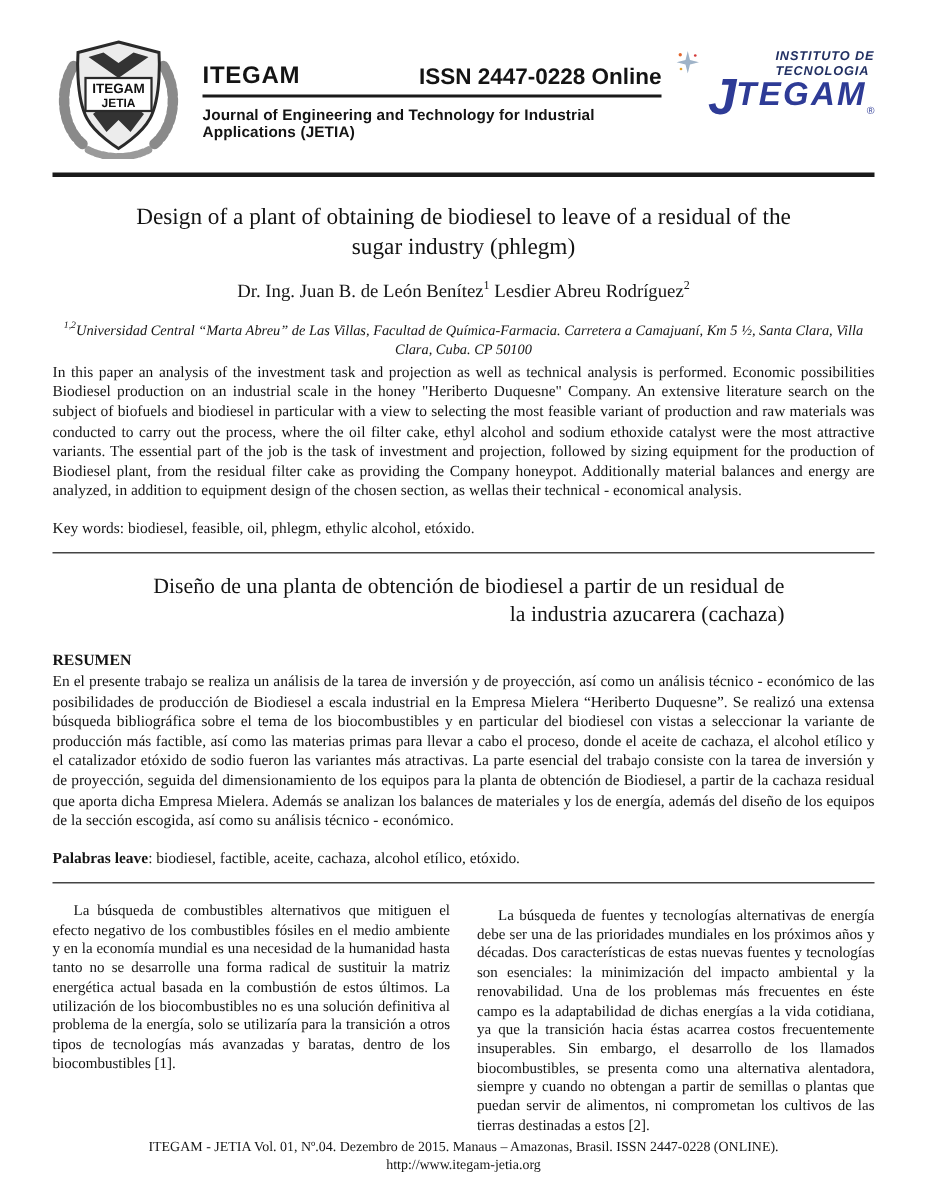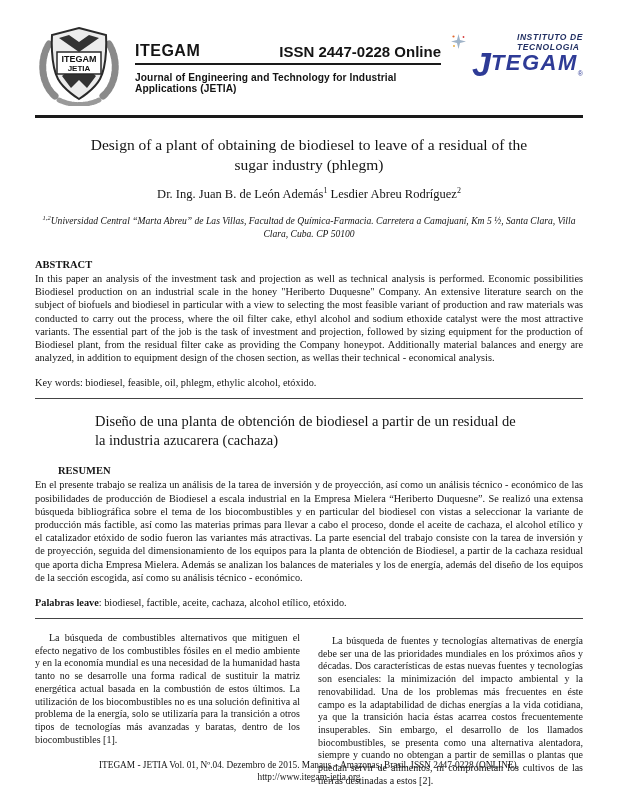--- a/index.html
+++ b/index.html
@@ -38,21 +38,21 @@
   .authors sup{font-size:8px;}
   .affiliation{margin-top:13px;text-align:center;font-style:italic;font-size:9.6px;line-height:12.5px;padding:0 6px;}
   .affiliation sup{font-size:6.5px;font-style:italic;}
 
   
   .sec-label{margin-top:19px;font-size:10.5px;font-weight:bold;}
   .body-par{margin-top:2px;font-size:10.3px;line-height:13.2px;text-align:justify;}
   .kw-line{margin-top:13px;font-size:10.3px;}
   .kw-bold{font-weight:bold;}
 
-  .title-es{margin:13px 60px 0 60px;text-align:left;font-size:14.5px;line-height:19px;}
+  .title-es{margin:13px 60px 0 60px;text-align:right;font-size:14.5px;line-height:19px;}
 
   
   .columns{display:flex;gap:18px;margin-top:13px;}
   .col{width:calc(50% - 9px);}
   .sec-head{text-align:center;font-size:12px;margin:3px 0 14px 0;}
   .sec-head .num{margin-right:30px;}
   .col-par{font-size:10px;line-height:12.7px;text-align:justify;text-indent:14px;margin:0;}
   .col-right-par{margin-top:3px;}
 
   
@@ -112,35 +112,34 @@
           <span class="brand-j">J</span><span class="brand-rest">TEGAM</span><span class="brand-reg">®</span>
         </div>
       </div>
     </div>
 
     <div class="thick-rule"></div>
 
     <h1 class="title-en" style="font-weight:normal;margin-bottom:0;">Design of a plant of obtaining de biodiesel to leave of a residual of the sugar industry (phlegm)</h1>
 
     <div class="authors">
-      <span>Dr. Ing. Juan B. de León Además</span><sup>1</sup>
+      <span>Dr. Ing. Juan B. de León Benítez</span><sup>1</sup>
       <span>Lesdier Abreu Rodríguez</span><sup>2</sup>
     </div>
 
     <div class="affiliation"><sup>1,2</sup><span>Universidad Central “Marta Abreu” de Las Villas, Facultad de Química-Farmacia. Carretera a Camajuaní, Km 5 ½, Santa Clara, Villa Clara, Cuba. CP 50100</span></div>
 
-    <div class="sec-label">ABSTRACT</div>
     <p class="body-par" style="margin-bottom:0;">In this paper an analysis of the investment task and projection as well as technical analysis is performed. Economic possibilities Biodiesel production on an industrial scale in the honey "Heriberto Duquesne" Company. An extensive literature search on the subject of biofuels and biodiesel in particular with a view to selecting the most feasible variant of production and raw materials was conducted to carry out the process, where the oil filter cake, ethyl alcohol and sodium ethoxide catalyst were the most attractive variants. The essential part of the job is the task of investment and projection, followed by sizing equipment for the production of Biodiesel plant, from the residual filter cake as providing the Company honeypot. Additionally material balances and energy are analyzed, in addition to equipment design of the chosen section, as wellas their technical - economical analysis.</p>
     <div class="kw-line">Key words: biodiesel, feasible, oil, phlegm, ethylic alcohol, etóxido.</div>
 
     <div class="thin-rule"></div>
 
     <h2 class="title-es" style="font-weight:normal;margin-bottom:0;">Diseño de una planta de obtención de biodiesel a partir de un residual de la industria azucarera (cachaza)</h2>
 
-    <div class="sec-label" style="margin-top:15px;margin-left:23px;">RESUMEN</div>
+    <div class="sec-label" style="margin-top:15px;">RESUMEN</div>
     <p class="body-par" style="margin-bottom:0;">En el presente trabajo se realiza un análisis de la tarea de inversión y de proyección, así como un análisis técnico - económico de las posibilidades de producción de Biodiesel a escala industrial en la Empresa Mielera “Heriberto Duquesne”. Se realizó una extensa búsqueda bibliográfica sobre el tema de los biocombustibles y en particular del biodiesel con vistas a seleccionar la variante de producción más factible, así como las materias primas para llevar a cabo el proceso, donde el aceite de cachaza, el alcohol etílico y el catalizador etóxido de sodio fueron las variantes más atractivas. La parte esencial del trabajo consiste con la tarea de inversión y de proyección, seguida del dimensionamiento de los equipos para la planta de obtención de Biodiesel, a partir de la cachaza residual que aporta dicha Empresa Mielera. Además se analizan los balances de materiales y los de energía, además del diseño de los equipos de la sección escogida, así como su análisis técnico - económico.</p>
     <div class="kw-line"><span class="kw-bold">Palabras leave</span><span>: biodiesel, factible, aceite, cachaza, alcohol etílico, etóxido.</span></div>
 
     <div class="thin-rule"></div>
 
     <div class="columns">
       <div class="col">
         <p class="col-par">La búsqueda de combustibles alternativos que mitiguen el efecto negativo de los combustibles fósiles en el medio ambiente y en la economía mundial es una necesidad de la humanidad hasta tanto no se desarrolle una forma radical de sustituir la matriz energética actual basada en la combustión de estos últimos. La utilización de los biocombustibles no es una solución definitiva al problema de la energía, solo se utilizaría para la transición a otros tipos de tecnologías más avanzadas y baratas, dentro de los biocombustibles [1].</p>
       </div>
       <div class="col">

